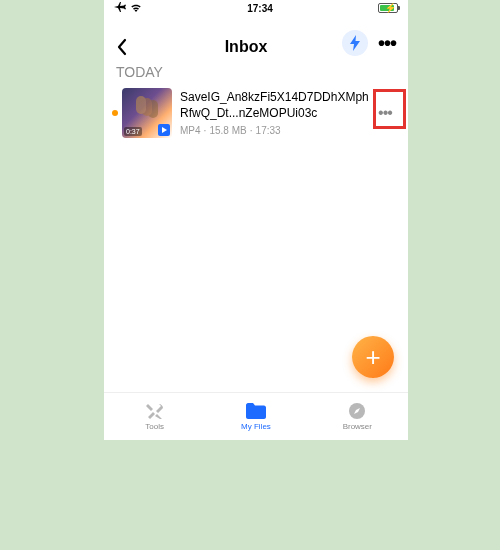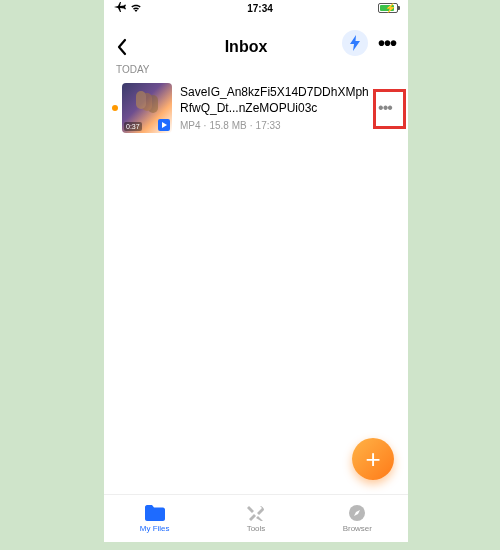--- a/index.html
+++ b/index.html
@@ -7,21 +7,21 @@
     background: #cfe4ca;
     width: 500px;
     height: 550px;
     font-family: -apple-system, Helvetica, Arial, sans-serif;
     display: flex;
     justify-content: center;
     padding-top: 0;
   }
   .phone {
     width: 304px;
-    height: 542px;
+    height: 440px;
     background: #fff;
     position: relative;
     overflow: hidden;
     margin-left: 12px;
   }
   .status-bar {
     height: 16px;
     display: flex;
     align-items: center;
     justify-content: space-between;
@@ -42,21 +42,21 @@
   }
   .nav-left { width: 40px; display:flex; align-items:center; }
   .nav-title { font-size: 16px; font-weight: 600; }
   .nav-right { width: 60px; display: flex; align-items: center; justify-content: flex-end; gap: 10px; }
   .bolt-btn {
     width: 26px; height: 26px; border-radius: 50%;
     background: #e7f0ff; display:flex; align-items:center; justify-content:center;
   }
   .more-dots { font-size: 20px; font-weight: 700; letter-spacing: -1px; }
   .section-header {
-    font-size: 10px;
+    font-size: 14px;
     color: #8d8d8d;
     padding: 8px 12px 4px;
   }
   .file-row {
     display: flex;
     align-items: center;
     padding: 4px 8px;
     position: relative;
   }
   .unread-dot {
@@ -212,35 +212,35 @@
     <div class="row-more">•••</div>
   </div>
 
   <div class="highlight-box" style="top:89px; left:269px; width:33px; height:40px;"></div>
 
   <div class="fab">
     <span>+</span>
   </div>
 
   <div class="tab-bar">
+    <div class="tab">
+      <span class="tab-icon">
+        <svg width="20" height="18" viewBox="0 0 20 18">
+            <path d="M3 2 L8 7 L6 9 L1 4 Z M14 2 C16 2 18 4 18 6 L13 11 L11 9 L16 4 Z M8 10 L10 12 L5 17 L3 15 Z M12 12 L17 17 L15 17 L10 14 Z" fill="#b8b8b8"></path>
+          </svg>
+      </span>
+      <span class="tab-label">Tools</span>
+    </div>
     <div class="tab active">
       <span class="tab-icon">
         <svg width="22" height="18" viewBox="0 0 22 18">
             <path d="M1 3 C1 2 2 1 3 1 L8 1 L10 3.5 L19 3.5 C20 3.5 21 4.5 21 5.5 L21 15 C21 16 20 17 19 17 L3 17 C2 17 1 16 1 15 Z" fill="#1e6bff"></path>
           </svg>
       </span>
       <span class="tab-label">My Files</span>
-    </div>
-    <div class="tab">
-      <span class="tab-icon">
-        <svg width="20" height="18" viewBox="0 0 20 18">
-            <path d="M3 2 L8 7 L6 9 L1 4 Z M14 2 C16 2 18 4 18 6 L13 11 L11 9 L16 4 Z M8 10 L10 12 L5 17 L3 15 Z M12 12 L17 17 L15 17 L10 14 Z" fill="#b8b8b8"></path>
-          </svg>
-      </span>
-      <span class="tab-label">Tools</span>
     </div>
     <div class="tab">
       <span class="tab-icon">
         <svg width="18" height="18" viewBox="0 0 18 18">
             <circle cx="9" cy="9" r="8" fill="#b8b8b8"></circle>
             <path d="M12 6 L10 10 L6 12 L8 8 Z" fill="#fff"></path>
           </svg>
       </span>
       <span class="tab-label">Browser</span>
     </div>

